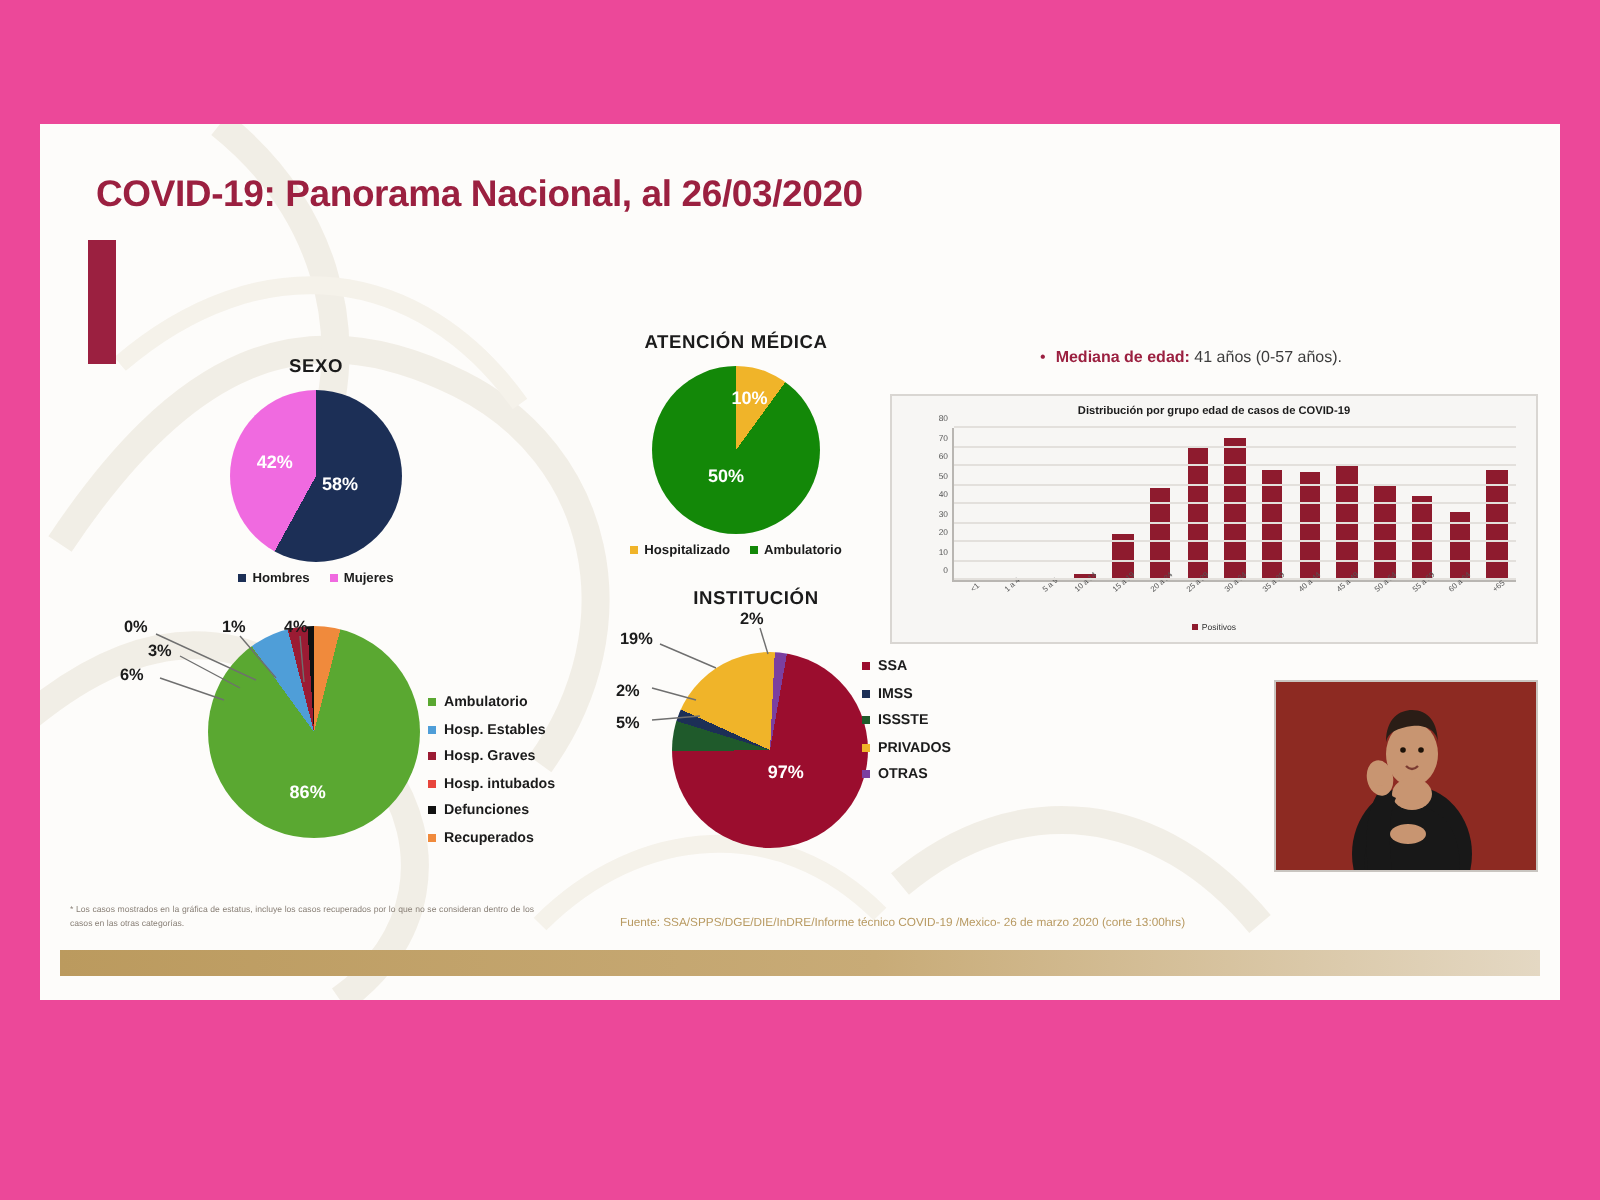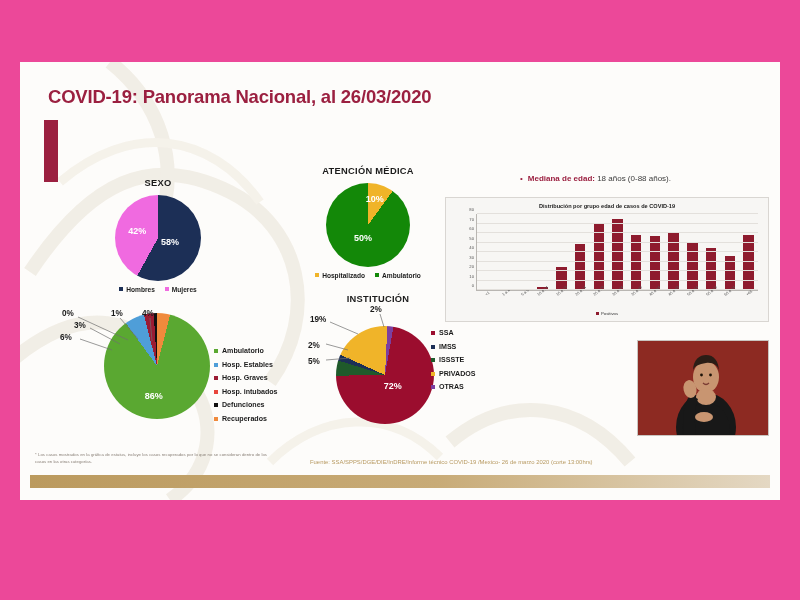--- a/index.html
+++ b/index.html
@@ -225,21 +225,21 @@
           <span class="li">
             <span class="sw" style="background: rgb(240, 138, 60);"></span>
             <span>Recuperados</span>
           </span>
         </div>
     </div>
 
     <div id="institucion-block">
       <div class="chart-title" style="width:140px">INSTITUCIÓN</div>
       <div id="institucion-pie" class="pie" style="background: conic-gradient(from 10deg, rgb(155, 13, 46) 0deg, rgb(155, 13, 46) 259.2deg, rgb(31, 90, 43) 259.2deg, rgb(31, 90, 43) 277.2deg, rgb(28, 47, 86) 277.2deg, rgb(28, 47, 86) 284.4deg, rgb(240, 180, 41) 284.4deg, rgb(240, 180, 41) 352.8deg, rgb(123, 63, 160) 352.8deg, rgb(123, 63, 160) 360deg);">
-        <span class="pie-lab" style="left:58%;top:62%">72%</span>
+        <span class="pie-lab" style="left:58%;top:62%">97%</span>
       </div>
       <span class="lab-out" style="left:0px;top:47px">2%</span>
       <span class="lab-out" style="left:0px;top:63px">5%</span>
       <span class="lab-out" style="left:2px;top:21px">19%</span>
       <span class="lab-out" style="left:62px;top:11px">2%</span>
       <svg style="position:absolute;left:0;top:0;width:200px;height:130px;pointer-events:none">
         <g stroke="#6f6f6f" stroke-width="0.7" fill="none">
           <path d="M18 50 L40 56"></path>
           <path d="M18 66 L42 64"></path>
           <path d="M22 28 L50 40"></path>
@@ -266,21 +266,21 @@
           <span class="li">
             <span class="sw" style="background: rgb(123, 63, 160);"></span>
             <span>OTRAS</span>
           </span>
         </div>
     </div>
 
     <div id="median">
       <span class="dot">•</span>
       <span><b>Mediana de edad:</b>
-      <span>18 años (0-88 años).</span></span>
+      <span>41 años (0-57 años).</span></span>
     </div>
 
     <div id="barpanel">
       <div id="bartitle">Distribución por grupo edad de casos de COVID-19</div>
       <div id="plot">
         <div class="bars" id="bars">
             <div class="barwrap">
               <div class="bar" title="&lt;1: 1" style="height: 1.25%; background: rgb(142, 27, 46);"></div>
               <span class="xtick">&lt;1</span>
             </div>

